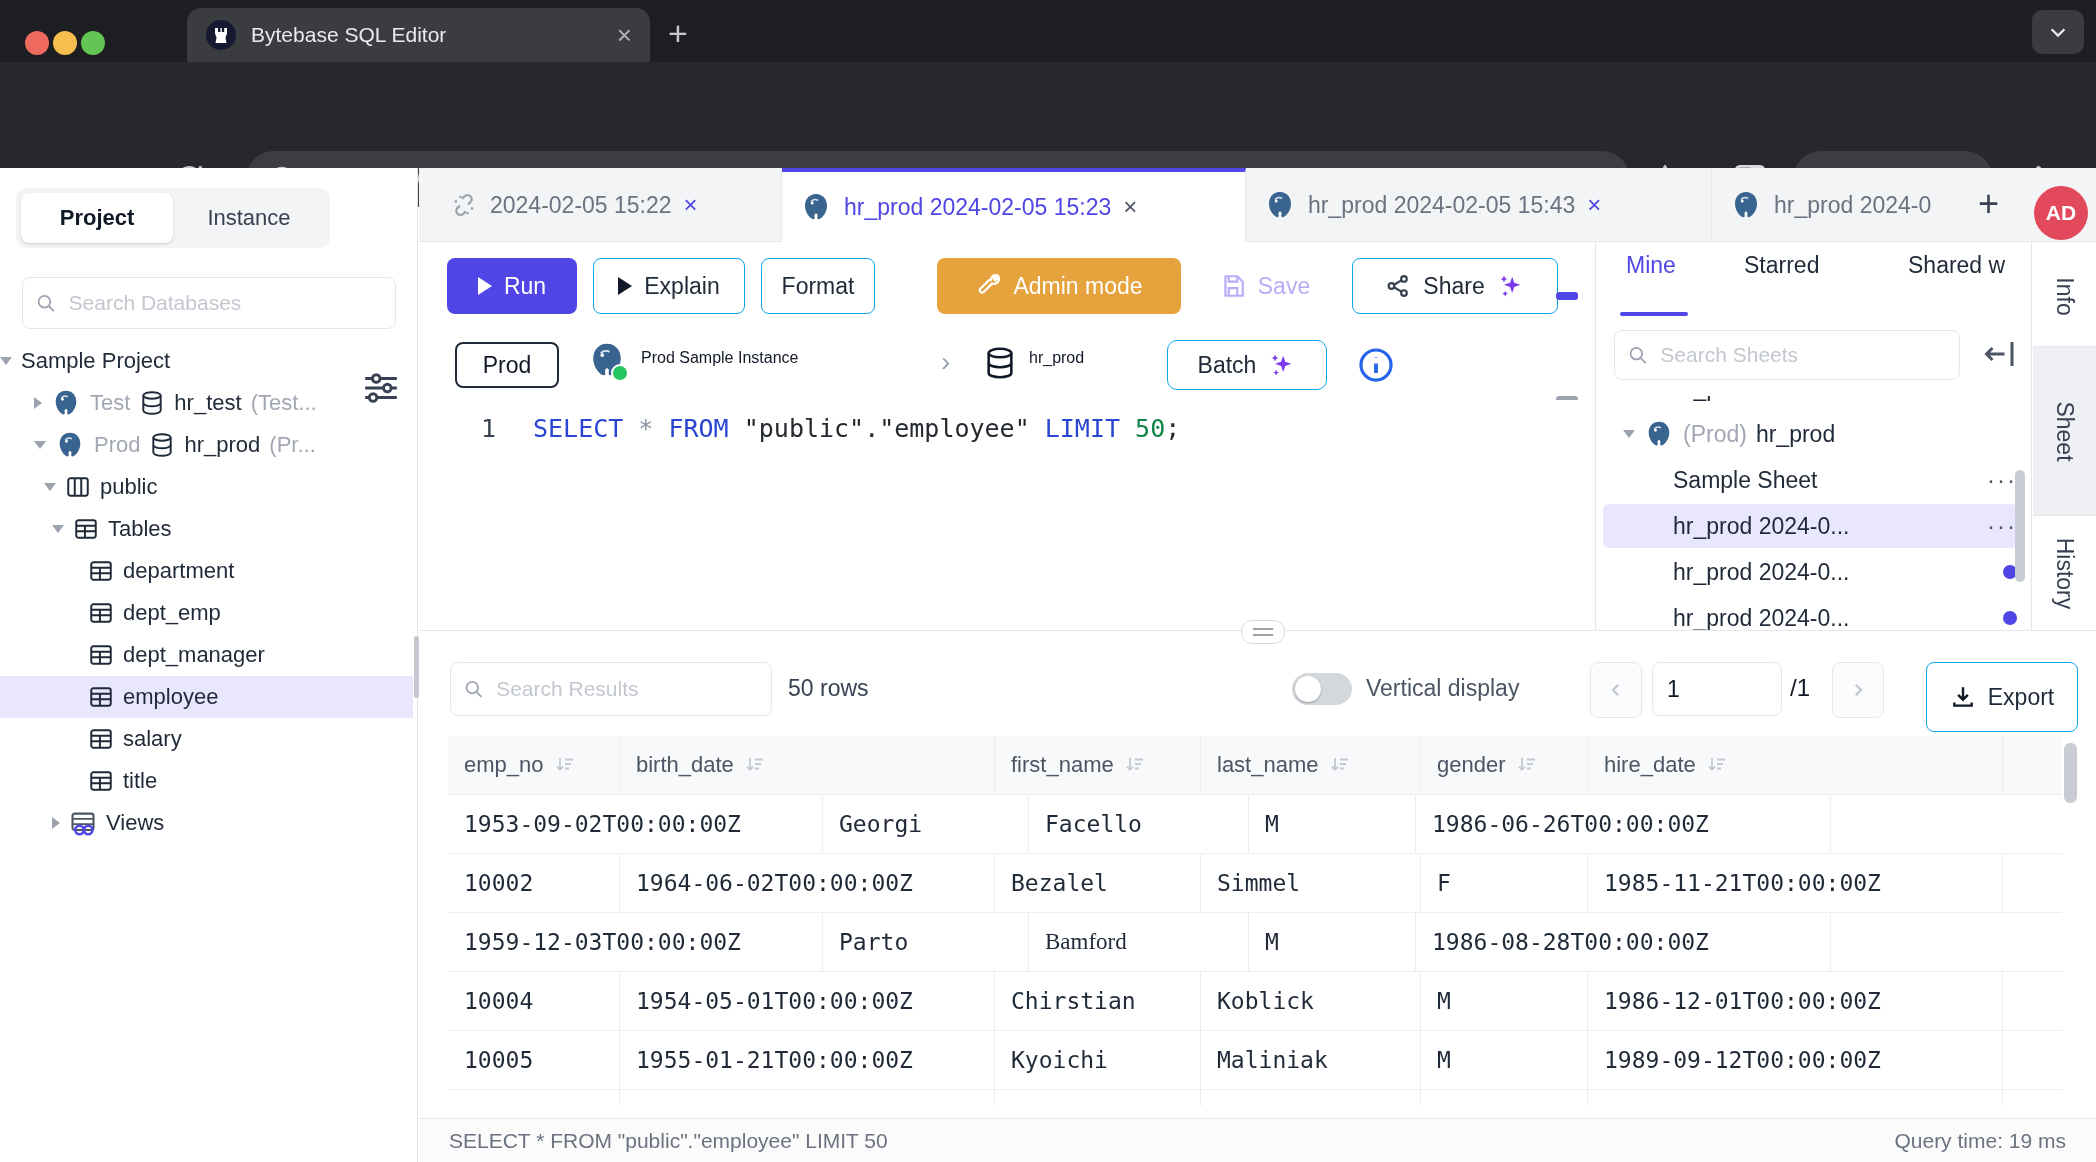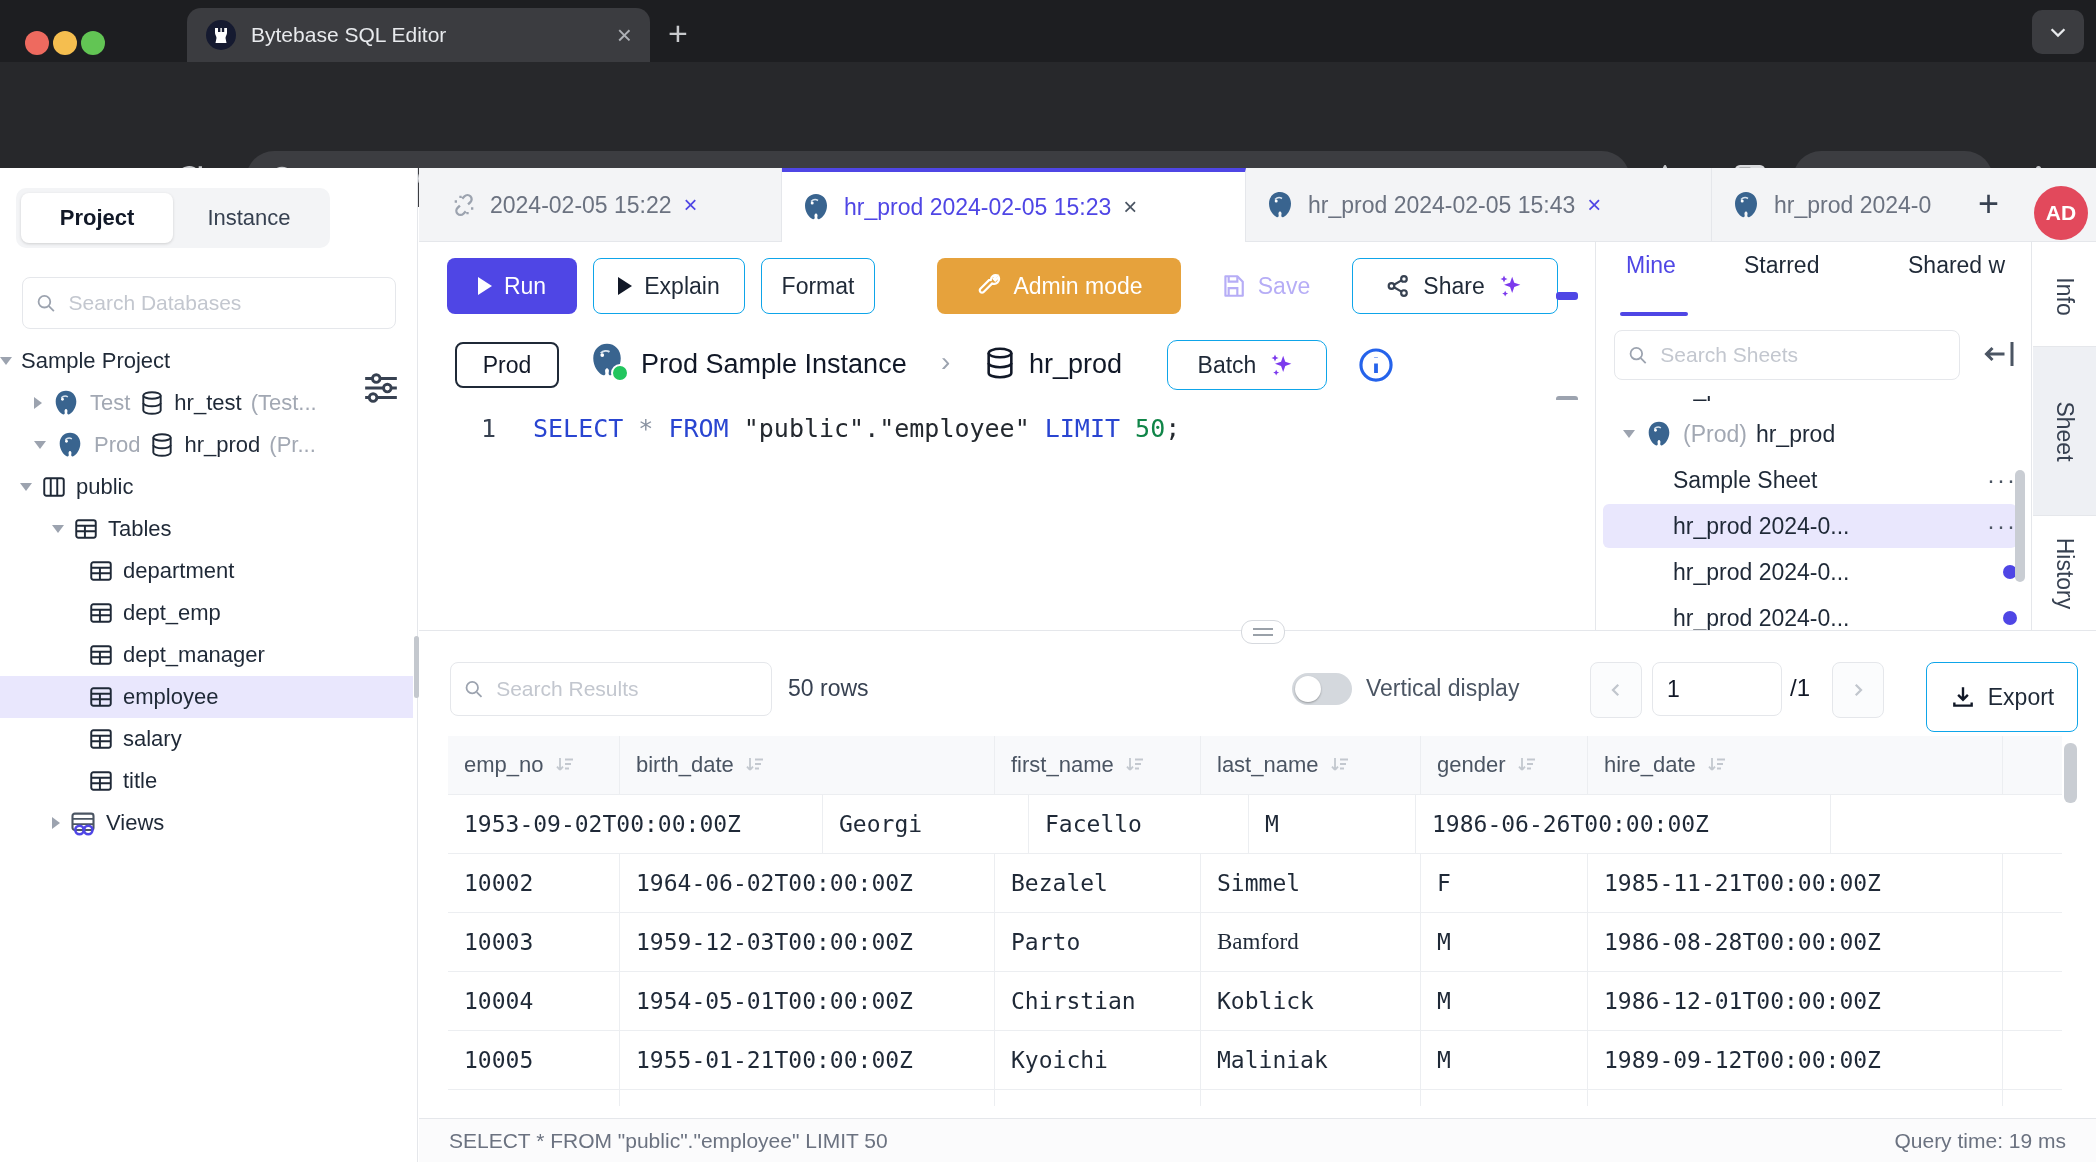--- a/index.html
+++ b/index.html
@@ -45,21 +45,21 @@
   .xind{color:#4f46e5;font-size:24px;} .xdark{color:#4b5563;font-size:24px;}
   .avatar{left:2034px;top:186px;width:54px;height:54px;border-radius:50%;background:#e2495c;color:#fff;
           display:flex;align-items:center;justify-content:center;font-size:21px;font-weight:700;}
 
   
   .btn{display:flex;align-items:center;justify-content:center;gap:12px;border-radius:8px;font-size:23px;box-sizing:border-box;}
   .btn.light{background:#fff;border:1px solid #0ea5e9;color:#1f2937;}
   .play{width:0;height:0;border-top:9px solid transparent;border-bottom:9px solid transparent;border-left:14px solid currentColor;}
 
   
-  .crumb-txt{font-size:27px;color:#111827;white-space:nowrap;text-align:right;}
+  .crumb-txt{font-size:16px;color:#111827;white-space:nowrap;text-align:right;}
   .chip{border:2px solid #1f2937;border-radius:8px;display:flex;align-items:center;justify-content:center;font-size:23px;color:#111827;box-sizing:border-box;}
   .mono{font-family:"DejaVu Sans Mono",monospace;}
   .code-line{font-size:25px;white-space:pre;}
   .tok-kw{color:#2945d1;} .tok-op{color:#8a93a2;} .tok-id{color:#24292f;} .tok-num{color:#108548;}
 
   
   .spanel{left:1595px;top:242px;width:437px;height:388px;background:#fff;border-left:1px solid #e5e7eb;border-right:1px solid #e5e7eb;box-sizing:border-box;overflow:hidden;}
   .ptab{position:absolute;top:10px;font-size:23px;color:#1f2937;white-space:nowrap;}
   .srow{position:absolute;left:7px;right:16px;height:44px;display:flex;align-items:center;gap:9px;font-size:23px;color:#1f2937;border-radius:6px;box-sizing:border-box;}
   .bluedot{width:14px;height:14px;border-radius:50%;background:#4f46e5;flex:0 0 auto;}
@@ -208,21 +208,21 @@
         </svg>
       <span class="dim">Prod</span>
       <svg width="26" height="28" viewBox="0 0 24 24" fill="none" stroke="#1f2937" stroke-width="1.8">
           <ellipse cx="12" cy="5" rx="8" ry="3"></ellipse>
           <path d="M4 5v7c0 1.7 3.6 3 8 3s8-1.3 8-3V5"></path>
           <path d="M4 12v7c0 1.7 3.6 3 8 3s8-1.3 8-3v-7"></path>
         </svg>
       <span>hr_prod</span>
       <span class="dim">(Pr...</span>
     </div>
-    <div class="trow" style="top:298px;padding-left:20px">
+    <div class="trow" style="top:298px;padding-left:44px">
       <span class="caret-d"></span>
       <svg width="26" height="26" viewBox="0 0 24 24" fill="none" stroke="#1f2937" stroke-width="1.8">
           <rect x="3" y="4" width="18" height="16" rx="2"></rect>
           <path d="M9 4v16M15 4v16"></path>
         </svg>
       <span>public</span>
     </div>
     <div class="trow" style="top:340px;padding-left:52px">
       <span class="caret-d"></span>
       <svg width="26" height="26" viewBox="0 0 24 24" fill="none" stroke="#1f2937" stroke-width="1.8">
@@ -562,21 +562,20 @@
         <div class="gr">
           <div class="gc" style="width: 172px;">10002</div>
           <div class="gc" style="width: 375px;">1964-06-02T00:00:00Z</div>
           <div class="gc" style="width: 206px;">Bezalel</div>
           <div class="gc" style="width: 220px;">Simmel</div>
           <div class="gc" style="width: 167px;">F</div>
           <div class="gc" style="width: 415px;">1985-11-21T00:00:00Z</div>
           <div class="gc" style="width: 59px; border-right: none;"></div>
         </div>
         <div class="gr">
-          <div class="gc" style="width: 172px;">10003</div>
           <div class="gc" style="width: 375px;">1959-12-03T00:00:00Z</div>
           <div class="gc" style="width: 206px;">Parto</div>
           <div class="gc" style="width: 220px; font-family: Liberation Serif, serif;">Bamford</div>
           <div class="gc" style="width: 167px;">M</div>
           <div class="gc" style="width: 415px;">1986-08-28T00:00:00Z</div>
           <div class="gc" style="width: 59px; border-right: none;"></div>
         </div>
         <div class="gr">
           <div class="gc" style="width: 172px;">10004</div>
           <div class="gc" style="width: 375px;">1954-05-01T00:00:00Z</div>

